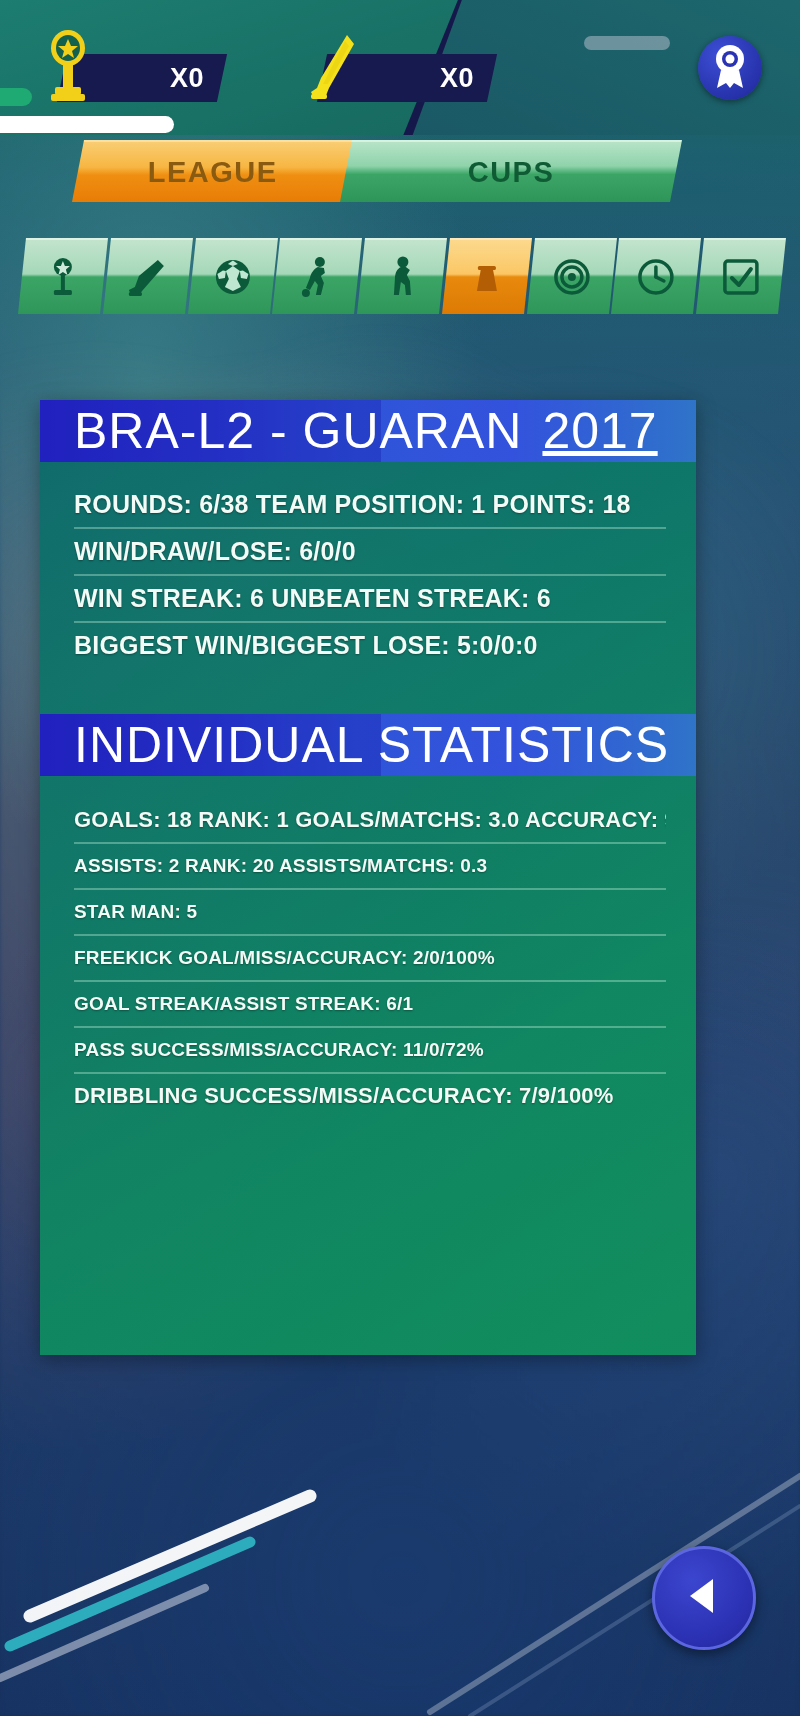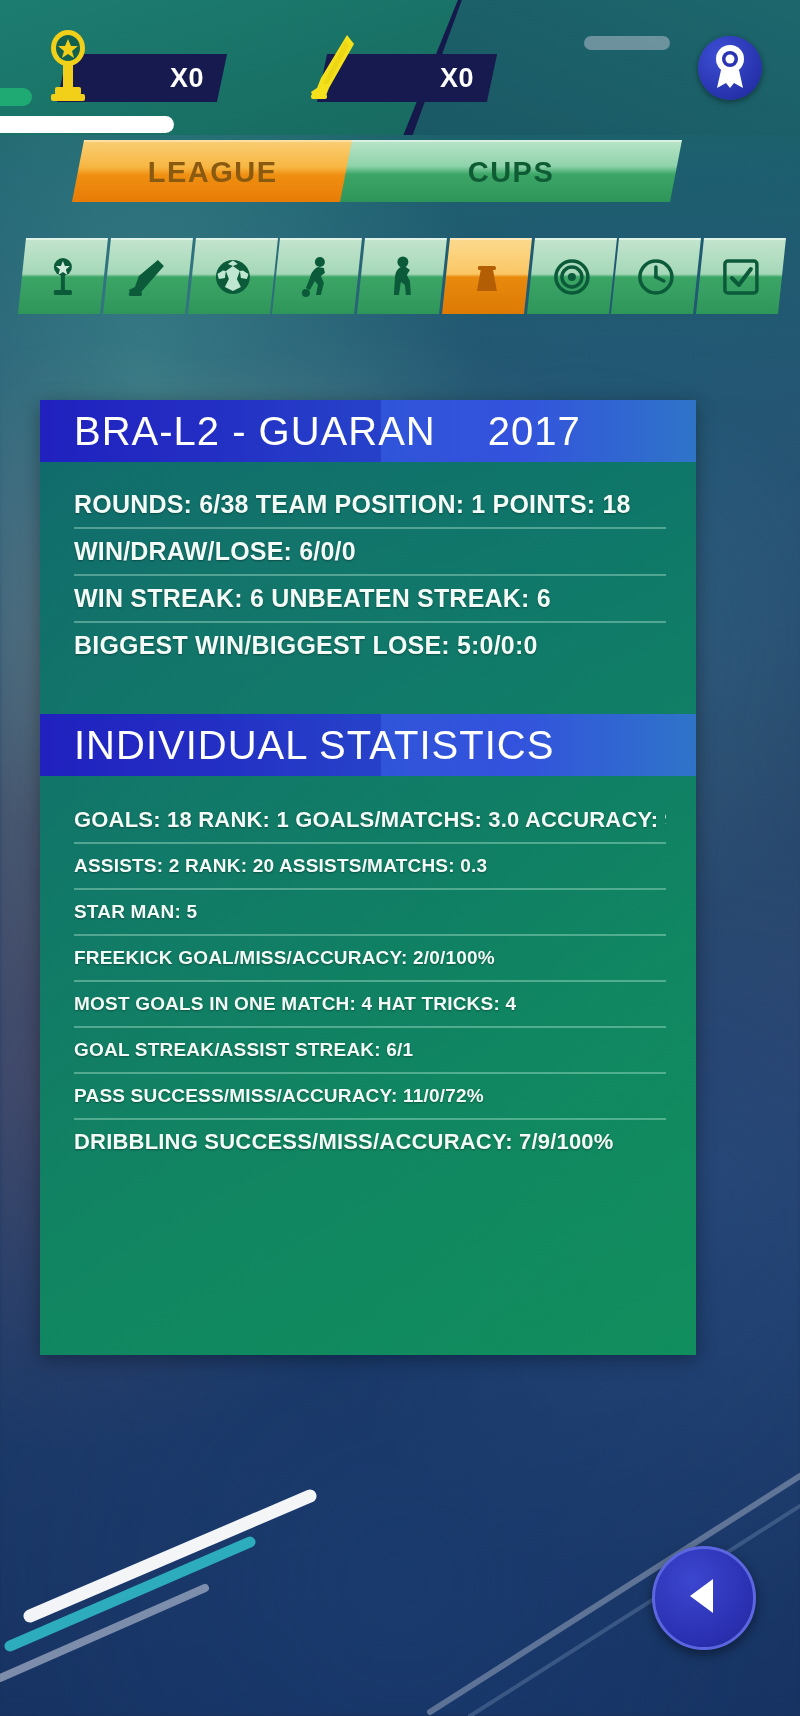--- a/index.html
+++ b/index.html
@@ -246,30 +246,30 @@
     position: absolute;
     left: 0; top: 0; bottom: 0;
     width: 52%;
     background: rgba(20,20,170,0.33);
     pointer-events: none;
   }
   .section-header .sh-text {
     position: relative;
     z-index: 2;
     color: #ffffff;
-    font-size: 40px;
+    font-size: 50px;
     font-weight: 400;
     letter-spacing: 1px;
     white-space: nowrap;
   }
   .section-header .sh-text.with-year {
     display: flex;
     align-items: baseline;
   }
-  .sh-year { margin-left: 52px; }
+  .sh-year { margin-left: 20px; text-decoration: underline; }
 
   .rows {
     padding: 20px 30px 0 34px;
   }
   .rows.individual { padding-top: 22px; }
 
   .stat-row {
     position: relative;
     display: flex;
     align-items: center;
@@ -515,23 +515,20 @@
       <div class="stat-row">
         <span class="txt">ASSISTS: 2   RANK: 20   ASSISTS/MATCHS: 0.3</span>
       </div>
       <div class="stat-row">
         <span class="txt">STAR MAN: 5</span>
       </div>
       <div class="stat-row">
         <span class="txt">FREEKICK GOAL/MISS/ACCURACY: 2/0/100%</span>
       </div>
       <div class="stat-row">
-        <span class="txt">MOST GOALS IN ONE MATCH: 4    HAT TRICKS: 4</span>
-      </div>
-      <div class="stat-row">
         <span class="txt">GOAL STREAK/ASSIST STREAK: 6/1</span>
       </div>
       <div class="stat-row">
         <span class="txt">PASS SUCCESS/MISS/ACCURACY: 11/0/72%</span>
       </div>
       <div class="stat-row compact">
         <span class="txt">DRIBBLING SUCCESS/MISS/ACCURACY: 7/9/100%</span>
       </div>
     </div>
 

